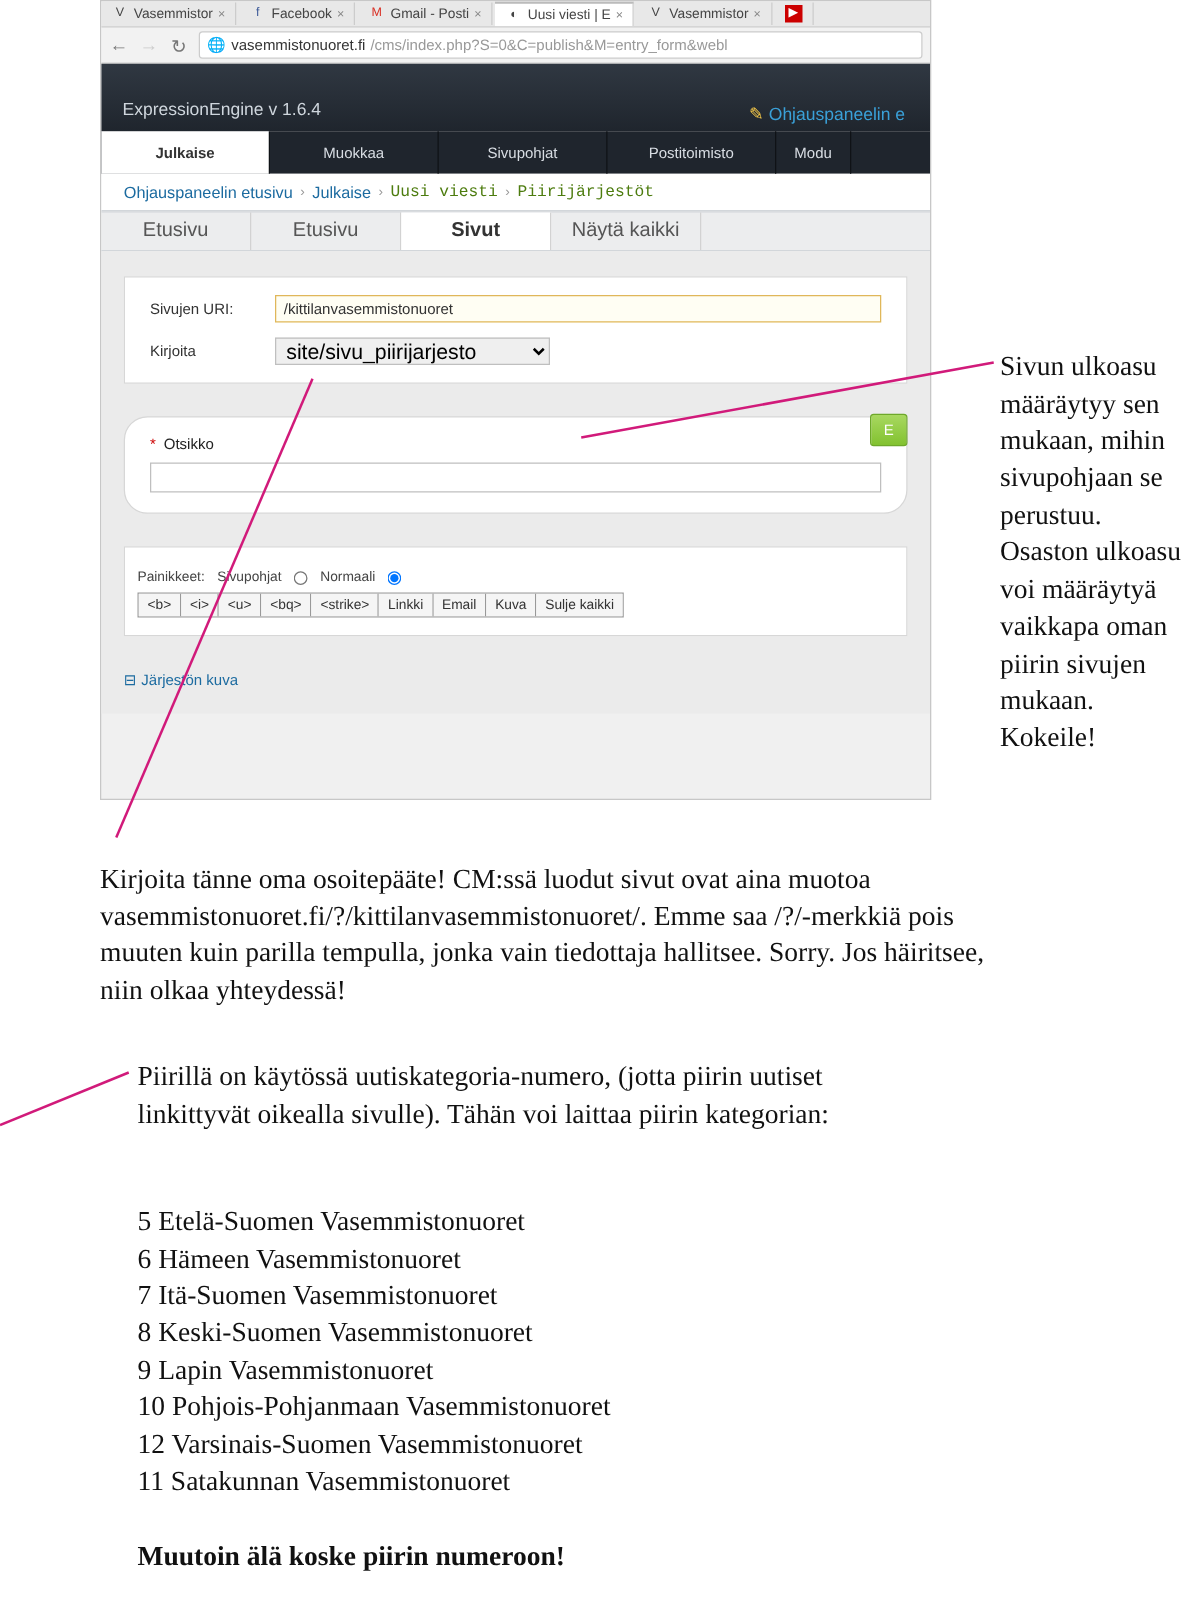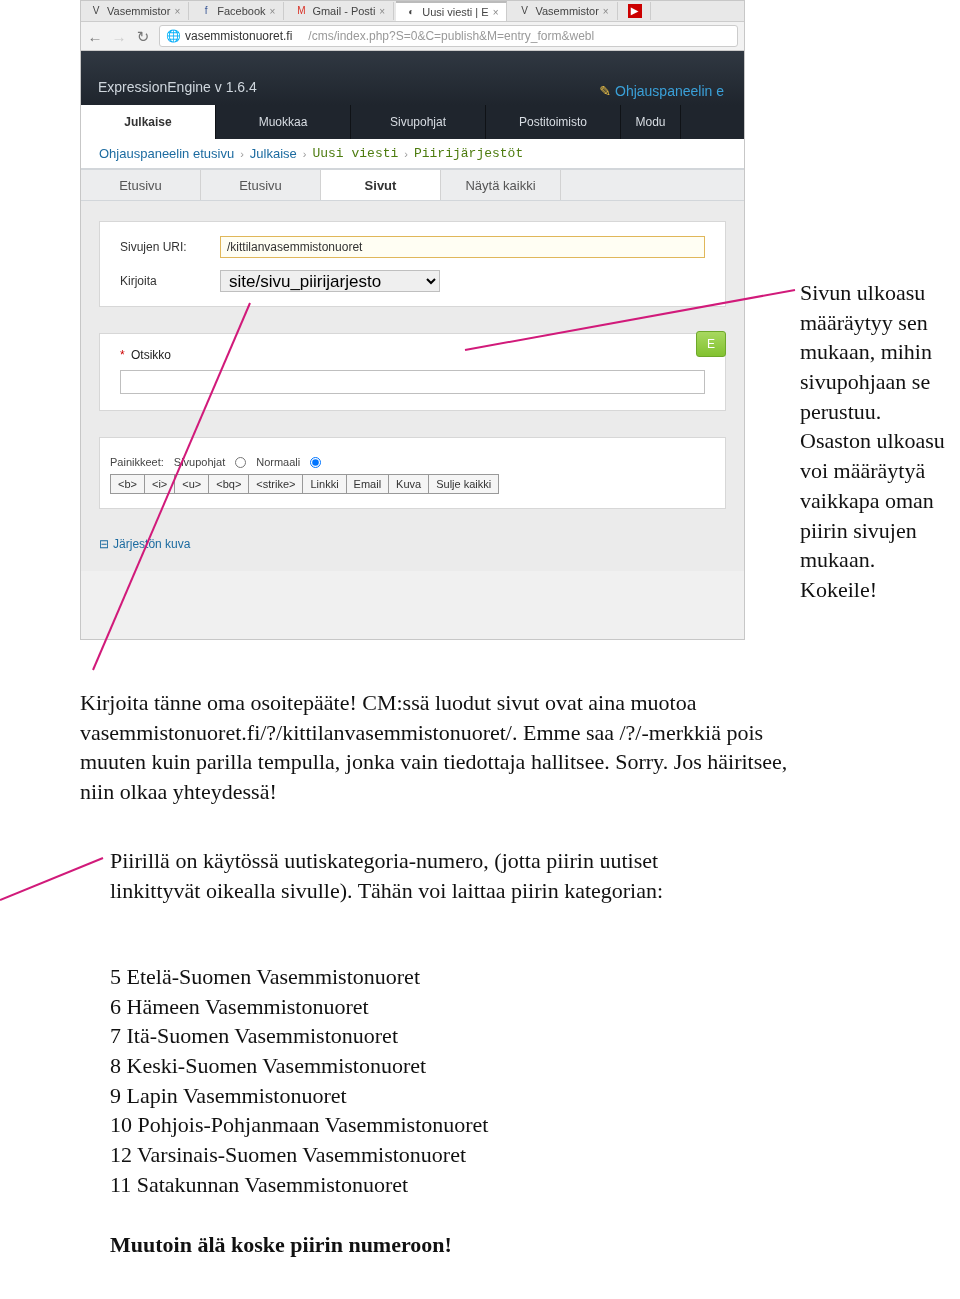--- a/index.html
+++ b/index.html
@@ -14,40 +14,40 @@
   .btab { display: flex; align-items: center; gap: 4px; padding: 2px 8px; font-size: 11px; color: #444; border-right: 1px solid #ccc; white-space: nowrap; }
   .btab.active { background: #fff; border-top: 2px solid #bbb; }
   .favico { width: 14px; height: 14px; display: inline-block; text-align: center; line-height: 14px; font-size: 10px; }
   .close-x { color: #888; font-size: 10px; }
 
   
   .addrrow { height: 30px; background: #f2f2f2; border-top: 1px solid #ccc; border-bottom: 1px solid #ccc; display: flex; align-items: center; padding: 0 6px; gap: 8px; }
   .navbtn { width: 16px; height: 16px; color: #777; font-size: 15px; text-align: center; cursor: pointer; }
   .addrinput { flex: 1; height: 22px; border: 1px solid #ccc; border-radius: 3px; padding: 0 6px; font-size: 12px; color: #444; background: #fff; display: flex; align-items: center; gap: 4px; }
   .urlhost { color: #333; }
-  .urlpath { color: #999; margin-left: 12px; }
+  .urlpath { color: #999; }
 
   
   .ee-header { height: 54px; background: linear-gradient(#303842,#1f252d); color: #cfd6dd; font-size: 14px; display: flex; align-items: flex-end; padding: 0 20px 6px 17px; justify-content: space-between; }
   .ee-ver { color: #cfd6dd; padding-bottom: 4px; }
   .ee-help { color: #3aa0d8; display: inline-flex; align-items: center; gap: 4px; }
   .pencil { color: #f7c948; }
 
   
   .ee-nav { height: 34px; background: #1f252d; display: flex; }
   .ee-tab { flex: 0 0 auto; width: 135px; height: 34px; display: flex; align-items: center; justify-content: center; color: #d8dde3; font-size: 12px; border-right: 1px solid #0f1216; cursor: pointer; }
   .ee-tab.active { background: #fff; color: #333; font-weight: bold; }
 
   
   .crumb { height: 30px; background: #fff; border-bottom: 1px solid #d2d6da; color: #1c6ba0; font-size: 13px; display: flex; align-items: center; gap: 6px; padding: 0 18px; }
   .crumb .sep { color: #999; font-size: 11px; }
   .crumb .plain { color: #4d7c0f; font-family: Liberation Mono, monospace; }
 
   
-  .subtabs { height: 32px; background: #ecedee; display: flex; border-top: 1px solid #d2d6da; border-bottom: 1px solid #d2d6da; font-size: 13px; }
+  .subtabs { height: 32px; background: #ecedee; display: flex; border-top: 1px solid #d2d6da; border-bottom: 1px solid #d2d6da; font-size: 16px; }
   .subtab { width: 120px; display: flex; align-items: center; justify-content: center; border-right: 1px solid #d2d2d2; color: #555; cursor: pointer; }
   .subtab.active { background: #fff; font-weight: bold; color: #333; }
 
   
   .formarea { background: #ebebeb; padding: 20px 18px; }
   .panel { background: #fff; border: 1px solid #d7d7d7; padding: 14px 20px; margin-bottom: 26px; font-size: 12px; color: #222; }
   .frow { display: flex; align-items: center; gap: 10px; margin-bottom: 12px; }
   .flabel { width: 90px; color: #333; font-size: 12px; }
   .req { color: #c00; margin-right: 3px; }
   .tinput { height: 22px; border: 1px solid #e0b75a; background: #fffef3; padding: 0 6px; font-size: 12px; color: #333; flex: 1; }
@@ -177,21 +177,21 @@
         <input class="tinput" value="/kittilanvasemmistonuoret" style="">
       </div>
       <div class="frow" style="margin-bottom:0">
         <div class="flabel">Kirjoita</div>
         <select class="tselect">
           <option>site/sivu_piirijarjesto</option>
         </select>
       </div>
     </div>
 
-    <div class="panel relrow" style="padding-bottom:16px;">
+    <div class="panel relrow" style="padding-bottom:16px;border-radius:19px;">
       <div style="margin-bottom:8px">
         <span class="req">*</span>
         <span>Otsikko</span>
         <span class="greenbtn">E</span>
       </div>
       <input class="biginput" style="">
     </div>
 
     <div class="panel" style="padding:8px 10px 14px 10px;">
       <div class="options">

